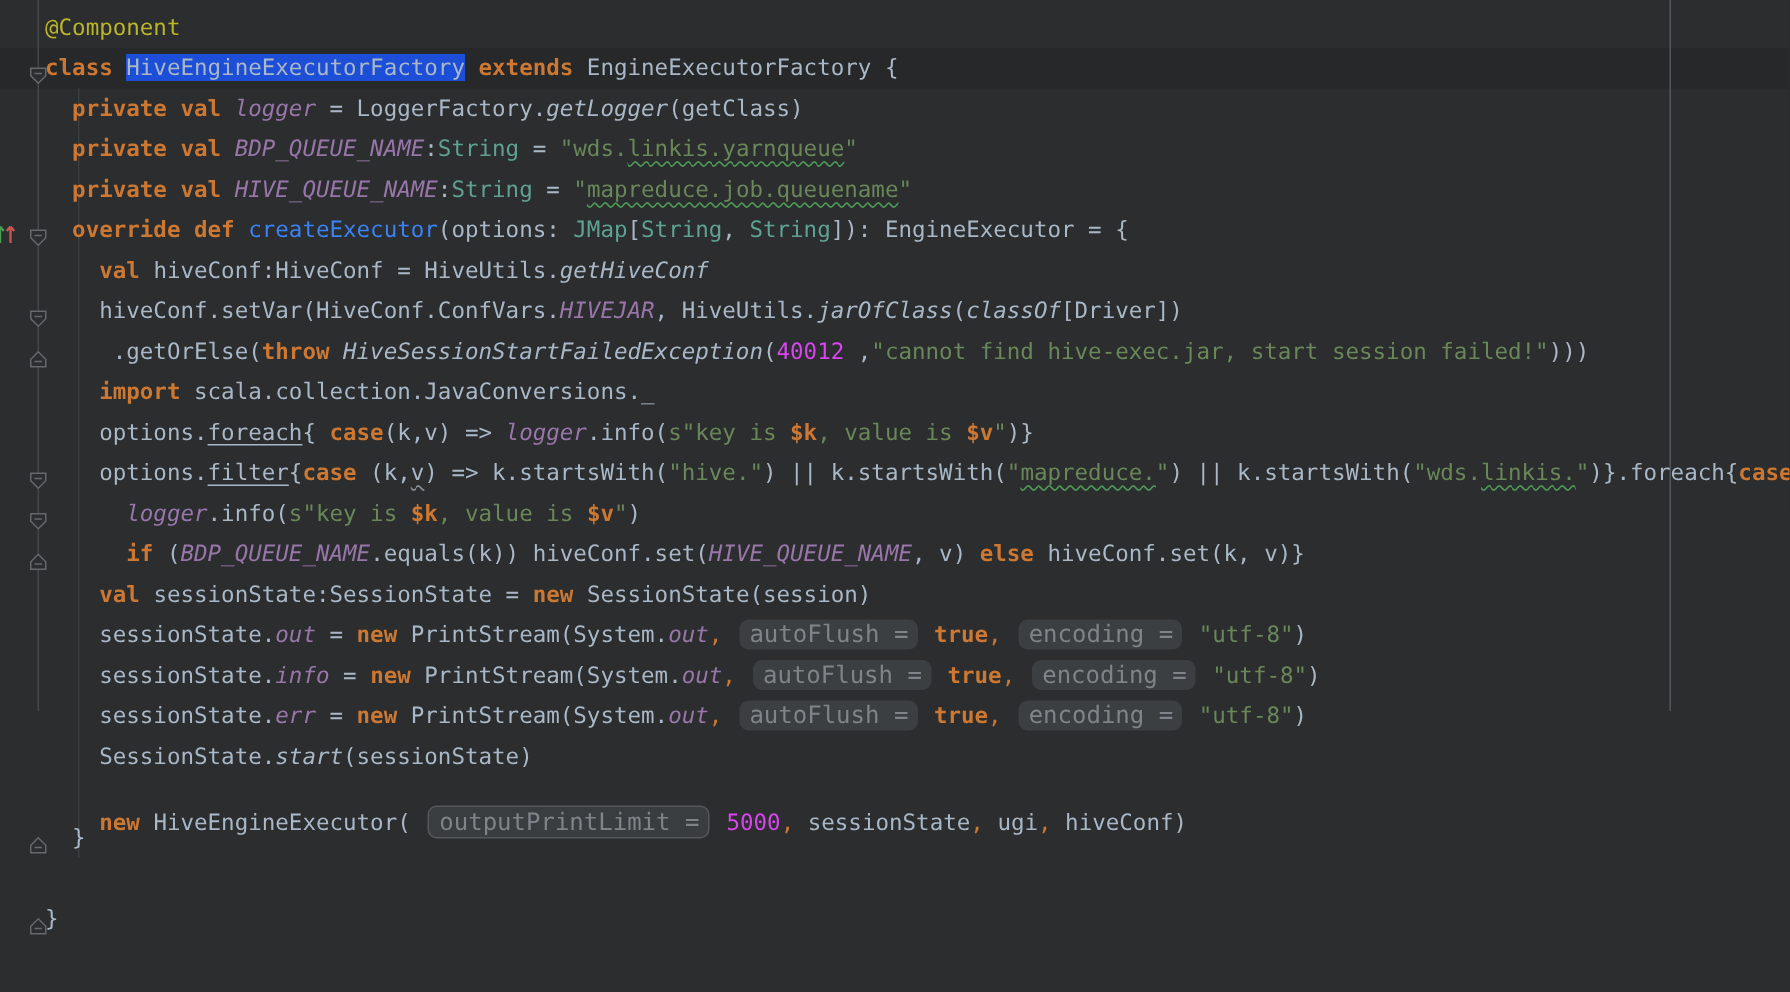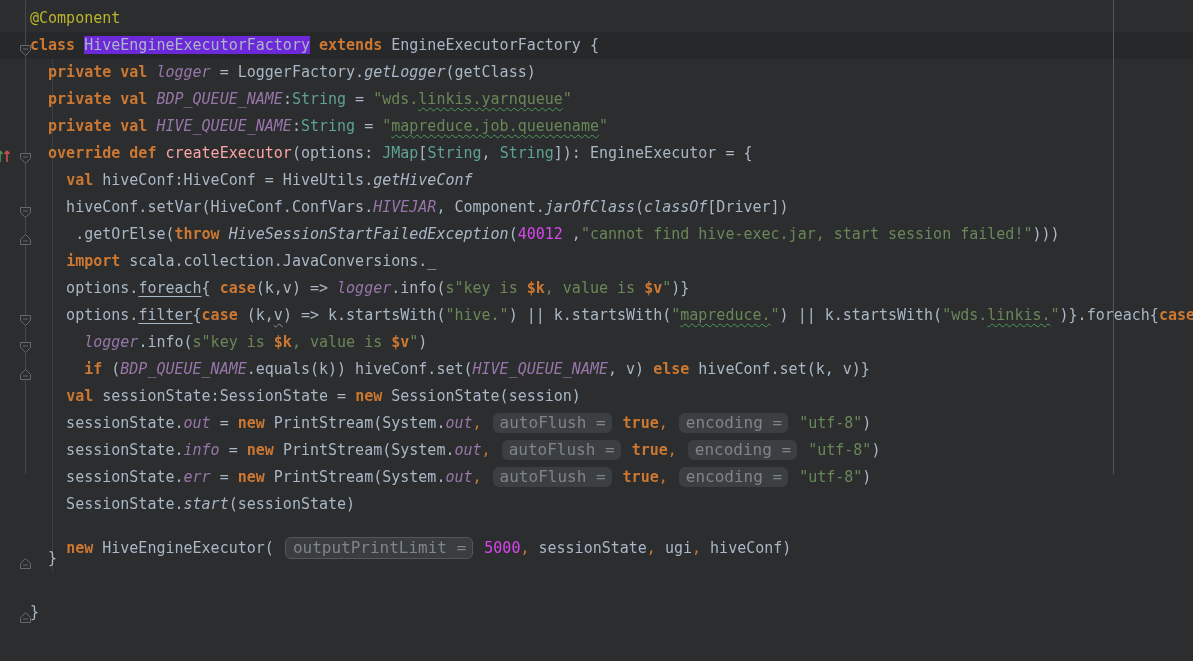--- a/index.html
+++ b/index.html
@@ -17,27 +17,27 @@
   .line.caret{background:#272829;}
   .code{position:relative;z-index:3;display:block;margin-left:30px;}
   .t-pl{color:#A9B7C6;}
   .t-kw{color:#CC7832;font-weight:bold;}
   .t-cm{color:#CC7832;}
   .t-ann{color:#BBB529;}
   .t-str{color:#6A8759;}
   .t-swv{color:#6A8759;text-decoration:underline wavy #4E9A59;text-decoration-thickness:1px;text-underline-offset:3px;}
   .t-num{color:#d946ef;}
   .t-fld{color:#9876AA;font-style:italic;}
-  .t-mdecl{color:#fca5a5;}
+  .t-mdecl{color:#3b82f6;}
   .t-it{color:#A9B7C6;font-style:italic;}
   .t-ty{color:#5FA294;}
   .t-tmpl{color:#CC7832;font-weight:bold;}
   .t-un{color:#A9B7C6;text-decoration:underline;text-underline-offset:3px;}
   .t-wv{color:#A9B7C6;text-decoration:underline wavy #8C9196;text-decoration-thickness:1px;text-underline-offset:3px;}
-  .t-hlc{color:#A9B7C6;background:#6d28d9;}
+  .t-hlc{color:#A9B7C6;background:#1d4ed8;}
   .t-hint,.t-hintb{
     display:inline-block;background:#3C3F41;color:#7F848A;font-size:16px;line-height:19px;
     padding:0 6px 1px 7px;border-radius:6px;margin:0 2px;vertical-align:baseline;
   }
   .t-hintb{border:1px solid #55585B;background:#3A3D3F;margin-top:19px;}
   .fold-icon{position:absolute;left:19px;top:7px;width:13px;height:13px;z-index:3;}
   .ovr-icon{position:absolute;left:-3px;top:5px;width:16px;height:17px;z-index:3;}
 </style>
 </head>
 <body>
@@ -59,21 +59,21 @@
             <path d="M1.5,1.5 H11.5 V6.5 L6.5,11.5 L1.5,6.5 Z" fill="#2B2D2E" stroke="#65696B" stroke-width="1"></path>
             <line x1="4" y1="5" x2="9" y2="5" stroke="#65696B" stroke-width="1"></line>
           </svg></span><span class="ovr-icon"><svg width="16" height="17" viewBox="0 0 16 17">
             <path d="M3,16 V5 M3,5 L0.5,8 M3,5 L5.5,8" stroke="#499C54" stroke-width="1.6" fill="none"></path>
             <path d="M10,16 V5 M10,5 L7.5,8 M10,5 L12.5,8" stroke="#C75450" stroke-width="1.6" fill="none"></path>
           </svg></span><span class="code"><span class="t-pl">  </span><span class="t-kw">override def </span><span class="t-mdecl">createExecutor</span><span class="t-pl">(options: </span><span class="t-ty">JMap</span><span class="t-pl">[</span><span class="t-ty">String</span><span class="t-pl">, </span><span class="t-ty">String</span><span class="t-pl">]): EngineExecutor = {</span></span></div>
       <div class="line"><span class="code"><span class="t-pl">    </span><span class="t-kw">val </span><span class="t-pl">hiveConf:HiveConf = HiveUtils.</span><span class="t-it">getHiveConf</span></span></div>
       <div class="line"><span class="fold-icon"><svg width="13" height="13" viewBox="0 0 13 13">
             <path d="M1.5,1.5 H11.5 V6.5 L6.5,11.5 L1.5,6.5 Z" fill="#2B2D2E" stroke="#65696B" stroke-width="1"></path>
             <line x1="4" y1="5" x2="9" y2="5" stroke="#65696B" stroke-width="1"></line>
-          </svg></span><span class="code"><span class="t-pl">    hiveConf.setVar(HiveConf.ConfVars.</span><span class="t-fld">HIVEJAR</span><span class="t-pl">, Component.</span><span class="t-it">jarOfClass</span><span class="t-pl">(</span><span class="t-it">classOf</span><span class="t-pl">[Driver])</span></span></div>
+          </svg></span><span class="code"><span class="t-pl">    hiveConf.setVar(HiveConf.ConfVars.</span><span class="t-fld">HIVEJAR</span><span class="t-pl">, HiveUtils.</span><span class="t-it">jarOfClass</span><span class="t-pl">(</span><span class="t-it">classOf</span><span class="t-pl">[Driver])</span></span></div>
       <div class="line"><span class="fold-icon"><svg width="13" height="13" viewBox="0 0 13 13">
             <path d="M1.5,11.5 H11.5 V6.5 L6.5,1.5 L1.5,6.5 Z" fill="#2B2D2E" stroke="#65696B" stroke-width="1"></path>
             <line x1="4" y1="8" x2="9" y2="8" stroke="#65696B" stroke-width="1"></line>
           </svg></span><span class="code"><span class="t-pl">     .getOrElse(</span><span class="t-kw">throw </span><span class="t-it">HiveSessionStartFailedException</span><span class="t-pl">(</span><span class="t-num">40012</span><span class="t-pl"> ,</span><span class="t-str">"cannot find hive-exec.jar, start session failed!"</span><span class="t-pl">)))</span></span></div>
       <div class="line"><span class="code"><span class="t-pl">    </span><span class="t-kw">import </span><span class="t-pl">scala.collection.JavaConversions._</span></span></div>
       <div class="line"><span class="code"><span class="t-pl">    options.</span><span class="t-un">foreach</span><span class="t-pl">{ </span><span class="t-kw">case</span><span class="t-pl">(k,v) =&gt; </span><span class="t-fld">logger</span><span class="t-pl">.info(</span><span class="t-str">s"key is </span><span class="t-tmpl">$k</span><span class="t-str">, value is </span><span class="t-tmpl">$v</span><span class="t-str">"</span><span class="t-pl">)}</span></span></div>
       <div class="line"><span class="fold-icon"><svg width="13" height="13" viewBox="0 0 13 13">
             <path d="M1.5,1.5 H11.5 V6.5 L6.5,11.5 L1.5,6.5 Z" fill="#2B2D2E" stroke="#65696B" stroke-width="1"></path>
             <line x1="4" y1="5" x2="9" y2="5" stroke="#65696B" stroke-width="1"></line>
           </svg></span><span class="code"><span class="t-pl">    options.</span><span class="t-un">filter</span><span class="t-pl">{</span><span class="t-kw">case</span><span class="t-pl"> (k,</span><span class="t-wv">v</span><span class="t-pl">) =&gt; k.startsWith(</span><span class="t-str">"hive."</span><span class="t-pl">) || k.startsWith(</span><span class="t-str">"</span><span class="t-swv">mapreduce.</span><span class="t-str">"</span><span class="t-pl">) || k.startsWith(</span><span class="t-str">"wds.</span><span class="t-swv">linkis.</span><span class="t-str">"</span><span class="t-pl">)}.foreach{</span><span class="t-kw">case</span></span></div>

